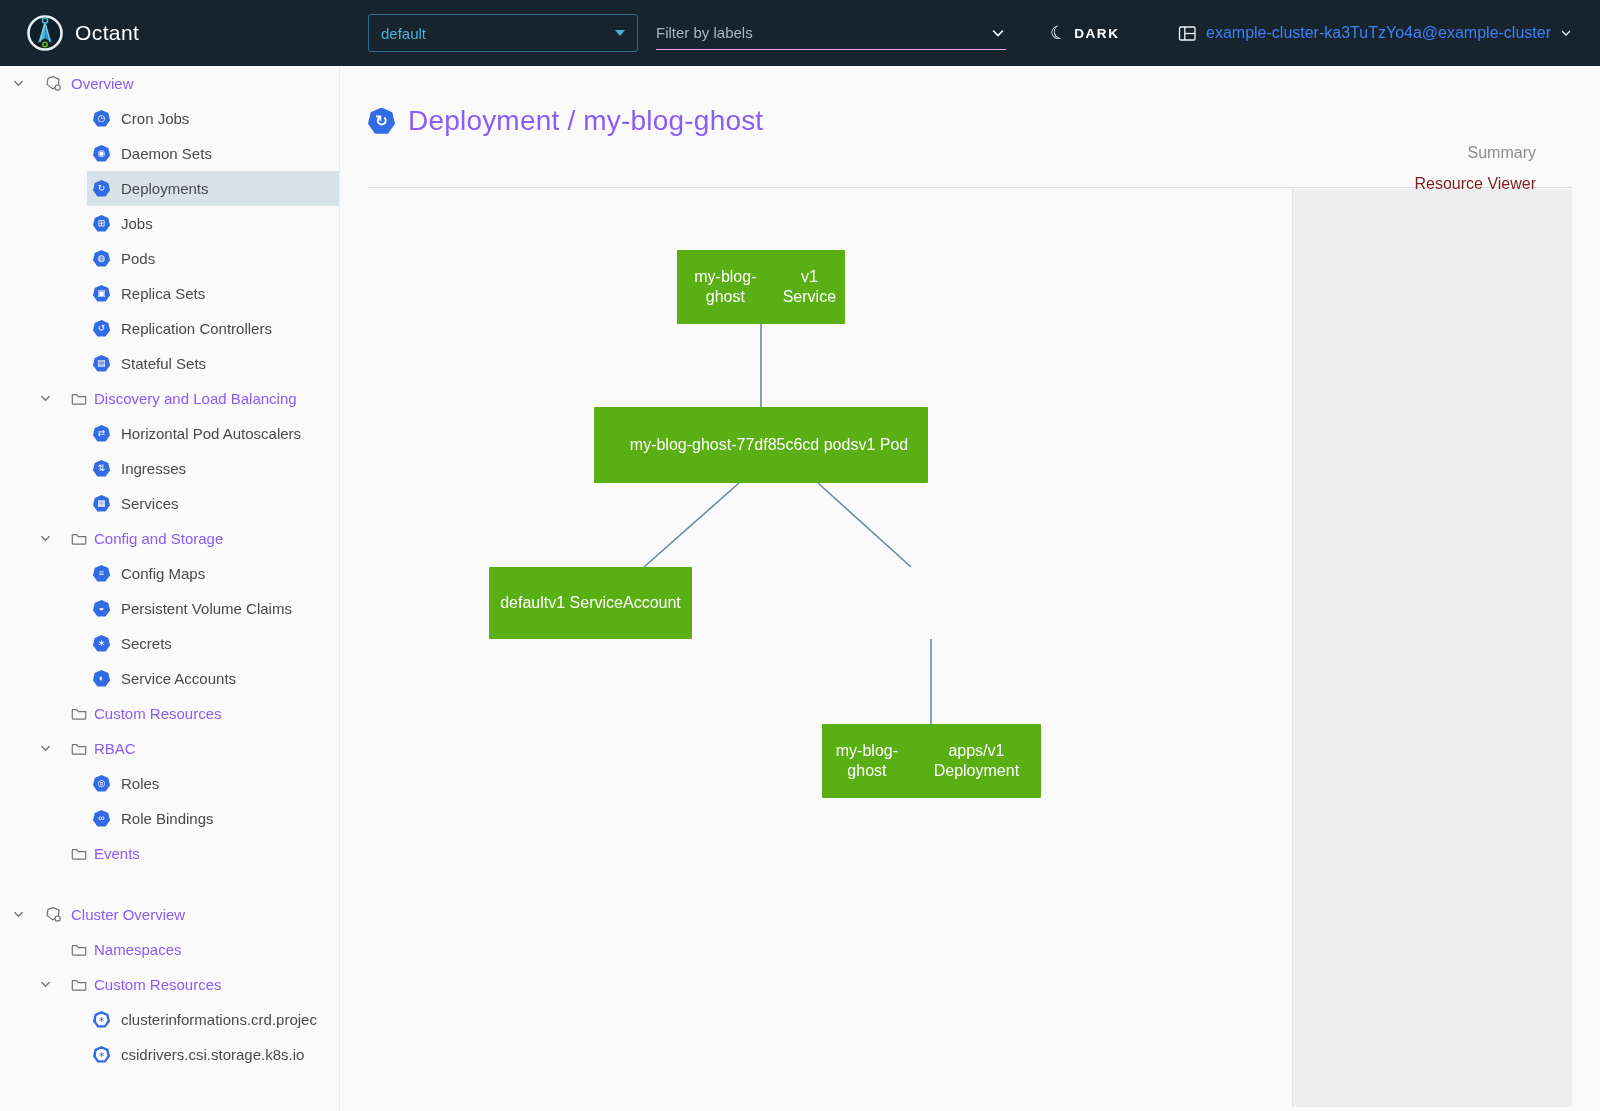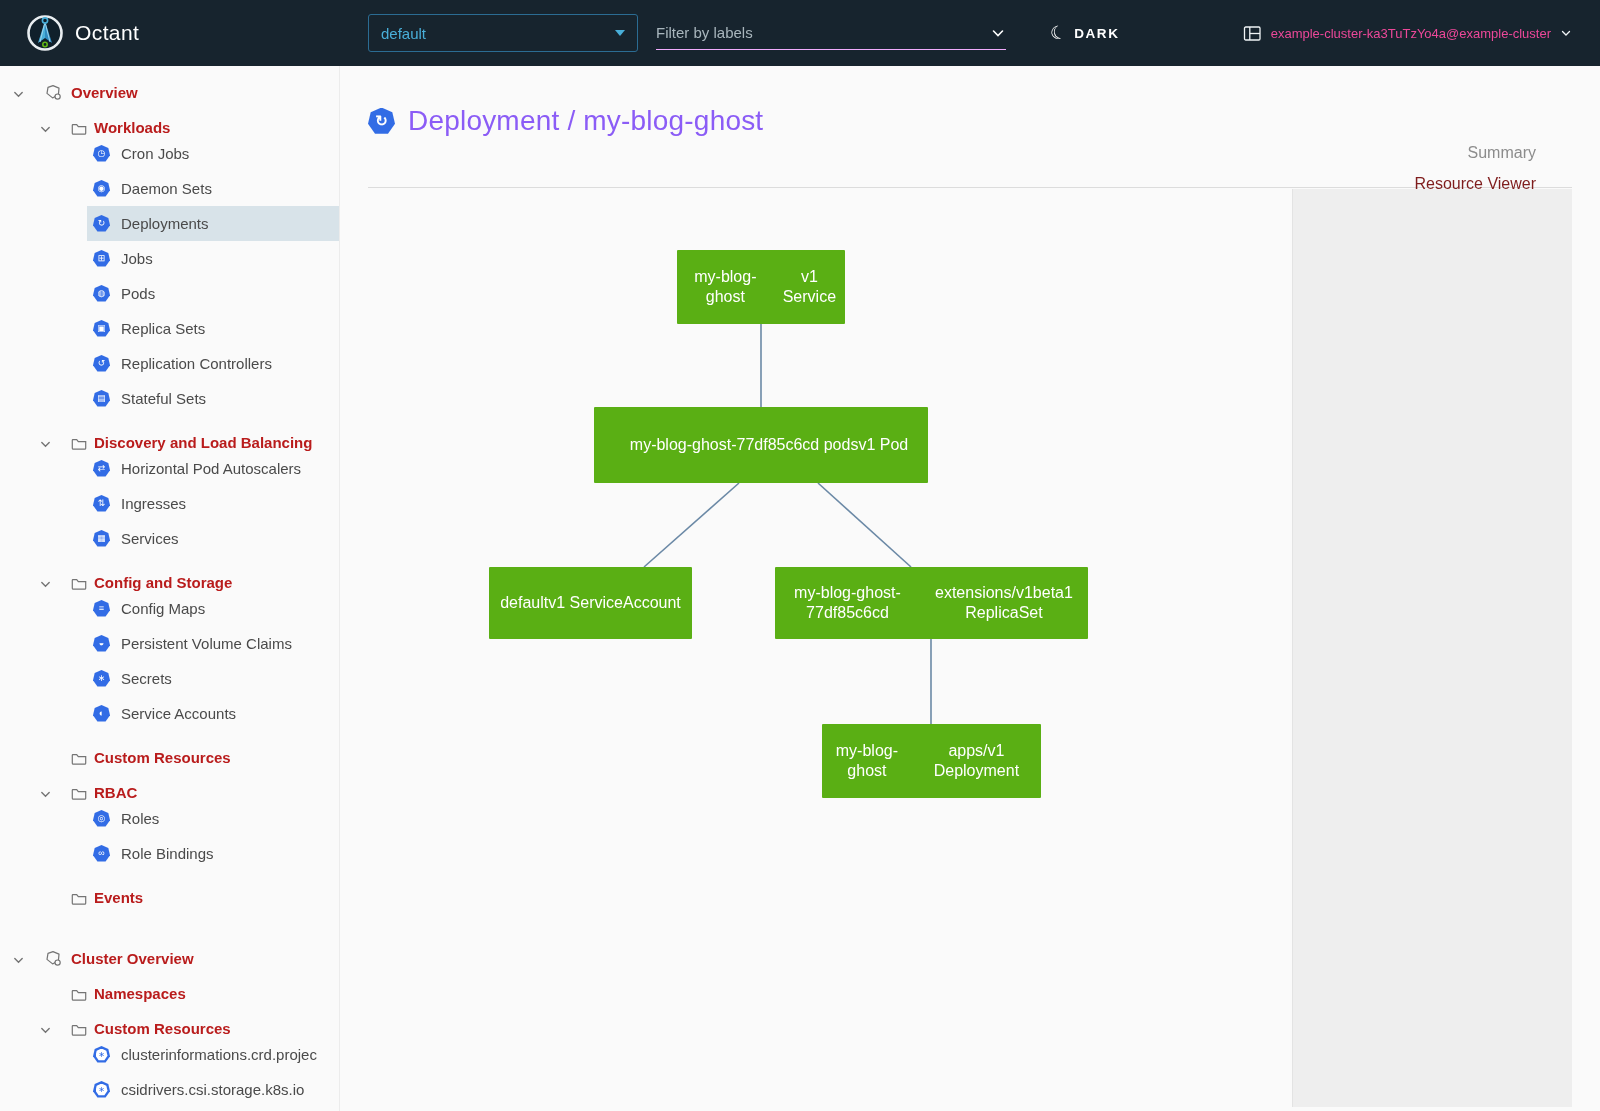--- a/index.html
+++ b/index.html
@@ -20,31 +20,31 @@
     border-bottom:1px solid #f0abfc; display:flex; align-items:center; }
   .filter-wrap input { background:transparent; border:none; outline:none; flex:1;
     font-size:15px; color:#e8eef2; font-family:"Liberation Sans",sans-serif; }
   .filter-wrap input::placeholder { color:#a9b6bd; opacity:1; }
   .dark-toggle { position:absolute; left:1050px; top:0; height:66px; display:flex;
     align-items:center; gap:8px; cursor:pointer; }
   .moon { font-size:18px; line-height:1; transform:rotate(-12deg); }
   .dark-label { font-size:13.5px; font-weight:bold; letter-spacing:1.6px; }
   .cluster-sel { position:absolute; right:28px; top:0; height:66px; display:flex;
     align-items:center; gap:9px; cursor:pointer; }
-  .cluster-text { font-size:13px; color:#ec4899; }
+  .cluster-text { font-size:16px; color:#3b82f6; }
 
   
   .page { display:flex; height:1045px; }
   .sidebar { width:340px; min-width:340px; height:100%; background:#fafafa;
     border-right:1px solid #ececec; overflow:hidden; padding-top:0; }
   .main { flex:1; height:100%; padding:0 28px; position:relative; }
 
   
   .nav-row { height:35px; display:flex; align-items:center; font-size:15px; color:#4a4a4a; cursor:pointer; }
-  .nav-row.bold { font-weight:bold; color:#b91c1c;align-items:flex-end; }
+  .nav-row.bold { font-weight:normal; color:#8b5cf6; }
   .nav-row .slot { width:16px; display:flex; justify-content:center; }
   .lvl0 { padding-left:10px; }
   .lvl1 { padding-left:37px; }
   .lvl2 { padding-left:87px; }
   .lvl2 .inner { display:flex; align-items:center; height:35px; flex:1; padding-left:6px; gap:11px; }
   .lvl2 .inner.selected { background:#d8e3e9; }
   .icon-gap0 { margin-left:18px; margin-right:9px; }
   .icon-gap1 { margin-left:18px; margin-right:7px; }
   .spacer { height:26px; }
   .hept { width:17px; height:17px; min-width:17px; background:#326ce5; color:#fff;
@@ -133,33 +133,20 @@
             <path d="M2.8 4.6 L6.5 8.3 L10.2 4.6" stroke="#747474" stroke-width="1.4" fill="none" stroke-linecap="round"></path>
           </svg>
         </span>
         <span class="icon-gap0" style="display: flex;">
           <svg width="18" height="17" viewBox="0 0 18 17">
             <path d="M9 1.6 L15 4.1 L14.4 10.6 L8.6 13.9 L3 9.4 L4 3.4 Z" fill="none" stroke="#747474" stroke-width="1.2" stroke-linejoin="round"></path>
             <circle cx="13.6" cy="12.6" r="2.6" fill="#fafafa" stroke="#747474" stroke-width="1.2"></circle>
           </svg>
         </span>
         <span class="clip-label">Overview</span>
-      </div>
-      <div class="nav-row lvl1 bold">
-        <span class="slot">
-          <svg width="13" height="13" viewBox="0 0 13 13">
-            <path d="M2.8 4.6 L6.5 8.3 L10.2 4.6" stroke="#747474" stroke-width="1.4" fill="none" stroke-linecap="round"></path>
-          </svg>
-        </span>
-        <span class="icon-gap1" style="display: flex;">
-          <svg width="16" height="15" viewBox="0 0 16 15">
-            <path d="M1.3 4.2 v8 a1 1 0 0 0 1 1 h11.4 a1 1 0 0 0 1-1 V5.6 H7.3 L5.7 3.6 H1.9 a.6.6 0 0 0-.6.6 Z" fill="none" stroke="#747474" stroke-width="1.2"></path>
-          </svg>
-        </span>
-        <span class="clip-label">Workloads</span>
       </div>
       <div class="nav-row lvl2">
         <span class="inner">
           <span class="hept">◷</span>
           <span class="clip-label">Cron Jobs</span>
         </span>
       </div>
       <div class="nav-row lvl2">
         <span class="inner">
           <span class="hept">◉</span>
@@ -393,23 +380,19 @@
           <div>v1 Service</div>
         </div>
         <div class="gnode" style="left: 226px; top: 219px; width: 334px; height: 76px; background: rgb(90, 175, 20); padding-left: 16px;">
           <div>my-blog-ghost-77df85c6cd pods</div>
           <div>v1 Pod</div>
         </div>
         <div class="gnode" style="left: 121px; top: 379px; width: 203px; height: 72px; background: rgb(90, 175, 20);">
           <div>default</div>
           <div>v1 ServiceAccount</div>
         </div>
-        <div class="gnode" style="left: 407px; top: 379px; width: 313px; height: 72px; background: rgb(90, 175, 20);">
-          <div>my-blog-ghost-77df85c6cd</div>
-          <div>extensions/v1beta1 ReplicaSet</div>
-        </div>
         <div class="gnode" style="left: 454px; top: 536px; width: 219px; height: 74px; background: rgb(90, 175, 20);">
           <div>my-blog-ghost</div>
           <div>apps/v1 Deployment</div>
         </div>
       </div>
   </div>
 </div>
 
 </body></html>

